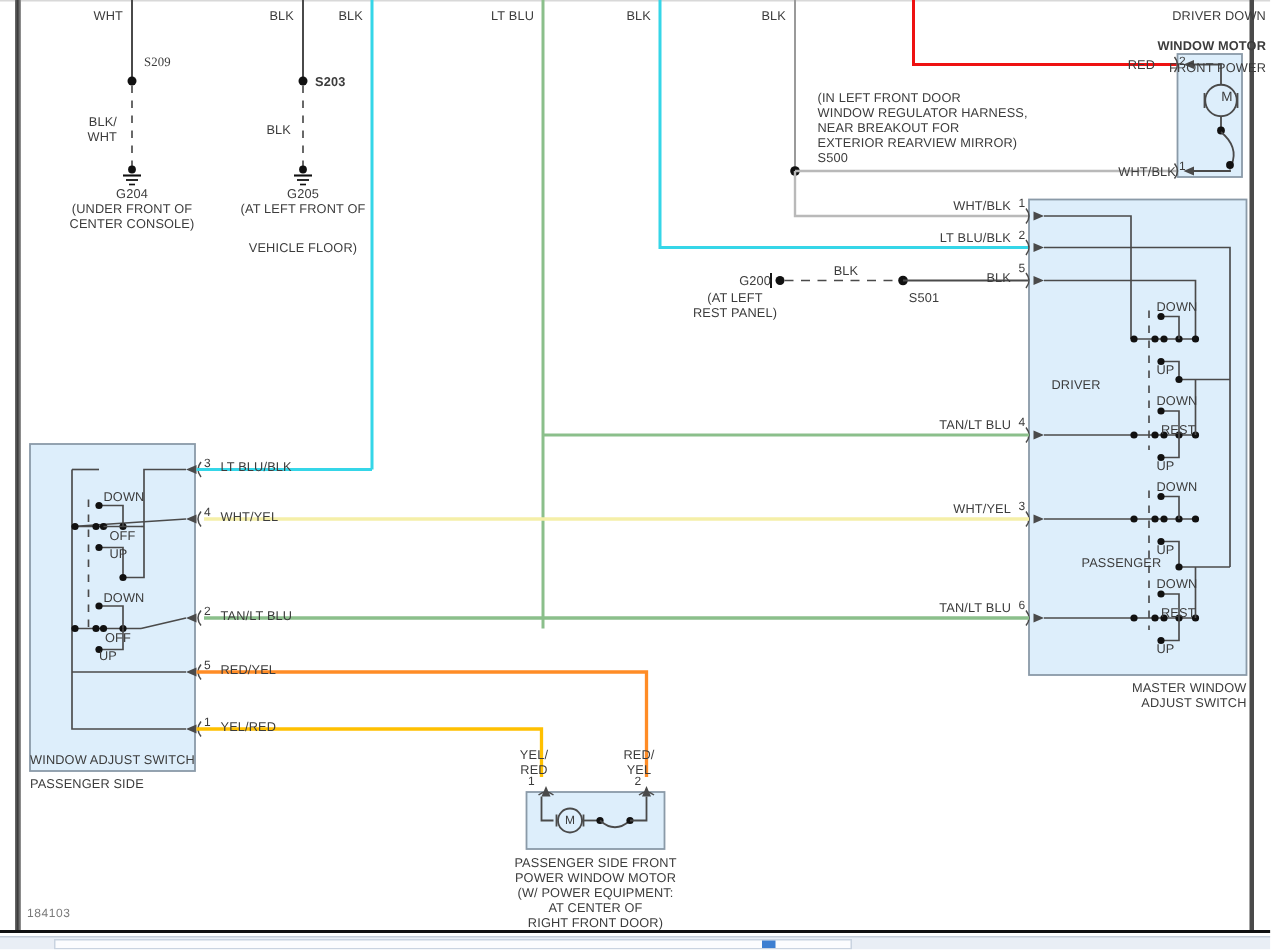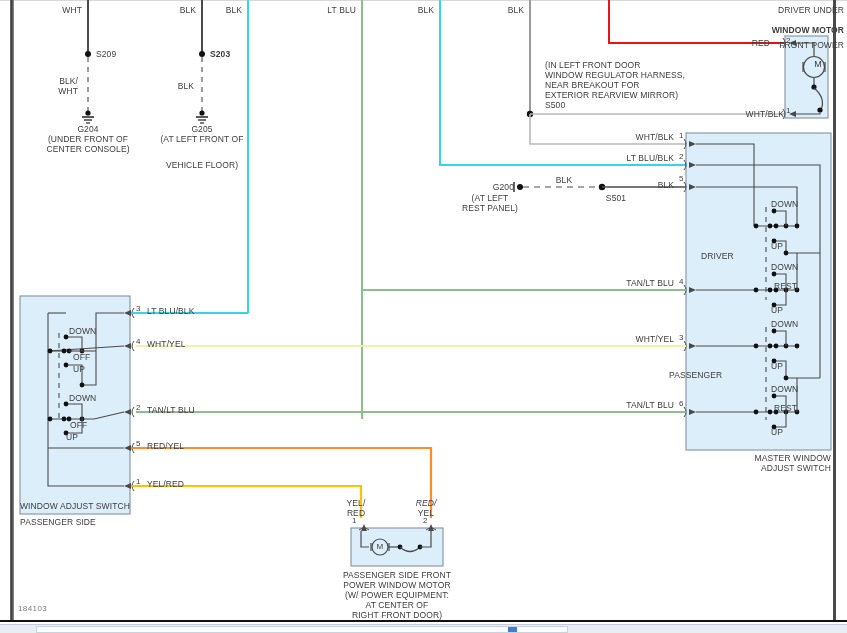--- a/index.html
+++ b/index.html
@@ -274,40 +274,40 @@
       </g>
     </svg>
 
     <div class="lbl r" style="left:14px;top:5px;width:54px;">WHT</div>
     <div class="lbl r" style="left:128px;top:5px;width:54px;">BLK</div>
     <div class="lbl r" style="left:176px;top:5px;width:52px;">BLK</div>
     <div class="lbl r" style="left:288px;top:5px;width:54px;">LT BLU</div>
     <div class="lbl r" style="left:366px;top:5px;width:54px;">BLK</div>
     <div class="lbl r" style="left:456px;top:5px;width:54px;">BLK</div>
 
-    <div class="lbl" style="left:82px;top:49px;">S209</div>
+    <div class="lbl" style="left:82px;top:36px;font-family:Liberation Serif, serif;">S209</div>
     <div class="lbl r" style="left:28px;top:76px;width:36px;">BLK/</div>
     <div class="lbl r" style="left:28px;top:86px;width:36px;">WHT</div>
     <div class="lbl c" style="left:34px;top:124px;width:80px;">G204</div>
     <div class="lbl c" style="left:14px;top:134px;width:120px;">(UNDER FRONT OF</div>
     <div class="lbl c" style="left:14px;top:144px;width:120px;">CENTER CONSOLE)</div>
 
     <div class="lbl" style="left:196px;top:49px;font-weight:bold;">S203</div>
     <div class="lbl r" style="left:144px;top:81px;width:36px;">BLK</div>
     <div class="lbl c" style="left:148px;top:124px;width:80px;">G205</div>
     <div class="lbl c" style="left:128px;top:134px;width:120px;text-align:center;">(AT LEFT FRONT OF</div>
     <div class="lbl c" style="left:128px;top:160px;width:120px;">VEHICLE FLOOR)</div>
 
     <div class="lbl" style="left:531px;top:60px;">(IN LEFT FRONT DOOR</div>
     <div class="lbl" style="left:531px;top:70px;">WINDOW REGULATOR HARNESS,</div>
     <div class="lbl" style="left:531px;top:80px;">NEAR BREAKOUT FOR</div>
     <div class="lbl" style="left:531px;top:90px;">EXTERIOR REARVIEW MIRROR)</div>
     <div class="lbl" style="left:531px;top:100px;">S500</div>
 
-    <div class="lbl r" style="left:700px;top:5px;width:130px;">DRIVER UNDER</div>
+    <div class="lbl r" style="left:700px;top:5px;width:130px;">DRIVER DOWN</div>
     <div class="lbl r" style="left:700px;top:15px;width:130px;margin-top:25px;">FRONT POWER</div>
     <div class="lbl r" style="left:700px;top:25px;width:130px;font-weight:bold;">WINDOW MOTOR</div>
     <div class="lbl r" style="left:700px;top:38px;width:56px;">RED</div>
     <div class="pin" style="left:772px;top:36px;">2</div>
     <div class="lbl r" style="left:700px;top:109px;width:70px;">WHT/BLK</div>
     <div class="pin" style="left:772px;top:106px;">1</div>
     <div class="lbl c" style="left:795px;top:59px;width:18px;font-size:9px;">M</div>
 
     <div class="lbl r" style="left:452px;top:182px;width:48px;">G200</div>
     <div class="lbl c" style="left:440px;top:193px;width:72px;">(AT LEFT</div>
@@ -322,21 +322,21 @@
     <div class="pin" style="left:665px;top:152px;">2</div>
     <div class="pin" style="left:665px;top:174px;">5</div>
     <div class="lbl r" style="left:560px;top:278px;width:100px;">TAN/LT BLU</div>
     <div class="pin" style="left:665px;top:277px;">4</div>
     <div class="lbl r" style="left:560px;top:334px;width:100px;">WHT/YEL</div>
     <div class="pin" style="left:665px;top:333px;">3</div>
     <div class="lbl r" style="left:560px;top:400px;width:100px;">TAN/LT BLU</div>
     <div class="pin" style="left:665px;top:399px;">6</div>
 
     <div class="lbl" style="left:687px;top:251px;">DRIVER</div>
-    <div class="lbl" style="left:655px;top:370px;text-align:right;">PASSENGER</div>
+    <div class="lbl" style="left:707px;top:370px;text-align:right;">PASSENGER</div>
     <div class="lbl" style="left:757px;top:199px;">DOWN</div>
     <div class="lbl" style="left:757px;top:241px;">UP</div>
     <div class="lbl" style="left:757px;top:262px;">DOWN</div>
     <div class="lbl" style="left:760px;top:281px;">REST</div>
     <div class="lbl" style="left:757px;top:305px;">UP</div>
     <div class="lbl" style="left:757px;top:319px;">DOWN</div>
     <div class="lbl" style="left:757px;top:361px;">UP</div>
     <div class="lbl" style="left:757px;top:384px;">DOWN</div>
     <div class="lbl" style="left:760px;top:403px;">REST</div>
     <div class="lbl" style="left:757px;top:427px;">UP</div>
@@ -359,21 +359,21 @@
     <div class="lbl" style="left:59px;top:364px;">UP</div>
     <div class="lbl" style="left:55px;top:393px;">DOWN</div>
     <div class="lbl" style="left:56px;top:420px;">OFF</div>
     <div class="lbl" style="left:52px;top:432px;">UP</div>
     <div class="lbl" style="left:6px;top:517px;">PASSENGER SIDE</div>
     <div class="lbl" style="left:6px;top:501px;">WINDOW ADJUST SWITCH</div>
 
     <div class="lbl c" style="left:322px;top:498px;width:40px;">YEL/</div>
     <div class="lbl c" style="left:322px;top:508px;width:40px;">RED</div>
     <div class="pin" style="left:338px;top:516px;">1</div>
-    <div class="lbl c" style="left:392px;top:498px;width:40px;font-style:italic;">RED/</div>
+    <div class="lbl c" style="left:392px;top:498px;width:40px;">RED/</div>
     <div class="lbl c" style="left:392px;top:508px;width:40px;">YEL</div>
     <div class="pin" style="left:409px;top:516px;">2</div>
     <div class="lbl c" style="left:358px;top:542px;width:16px;font-size:8px;">M</div>
     <div class="lbl c" style="left:316px;top:570px;width:134px;">PASSENGER SIDE FRONT</div>
     <div class="lbl c" style="left:316px;top:580px;width:134px;">POWER WINDOW MOTOR</div>
     <div class="lbl c" style="left:316px;top:590px;width:134px;">(W/ POWER EQUIPMENT:</div>
     <div class="lbl c" style="left:316px;top:600px;width:134px;">AT CENTER OF</div>
     <div class="lbl c" style="left:316px;top:610px;width:134px;">RIGHT FRONT DOOR)</div>
   </div>
 

